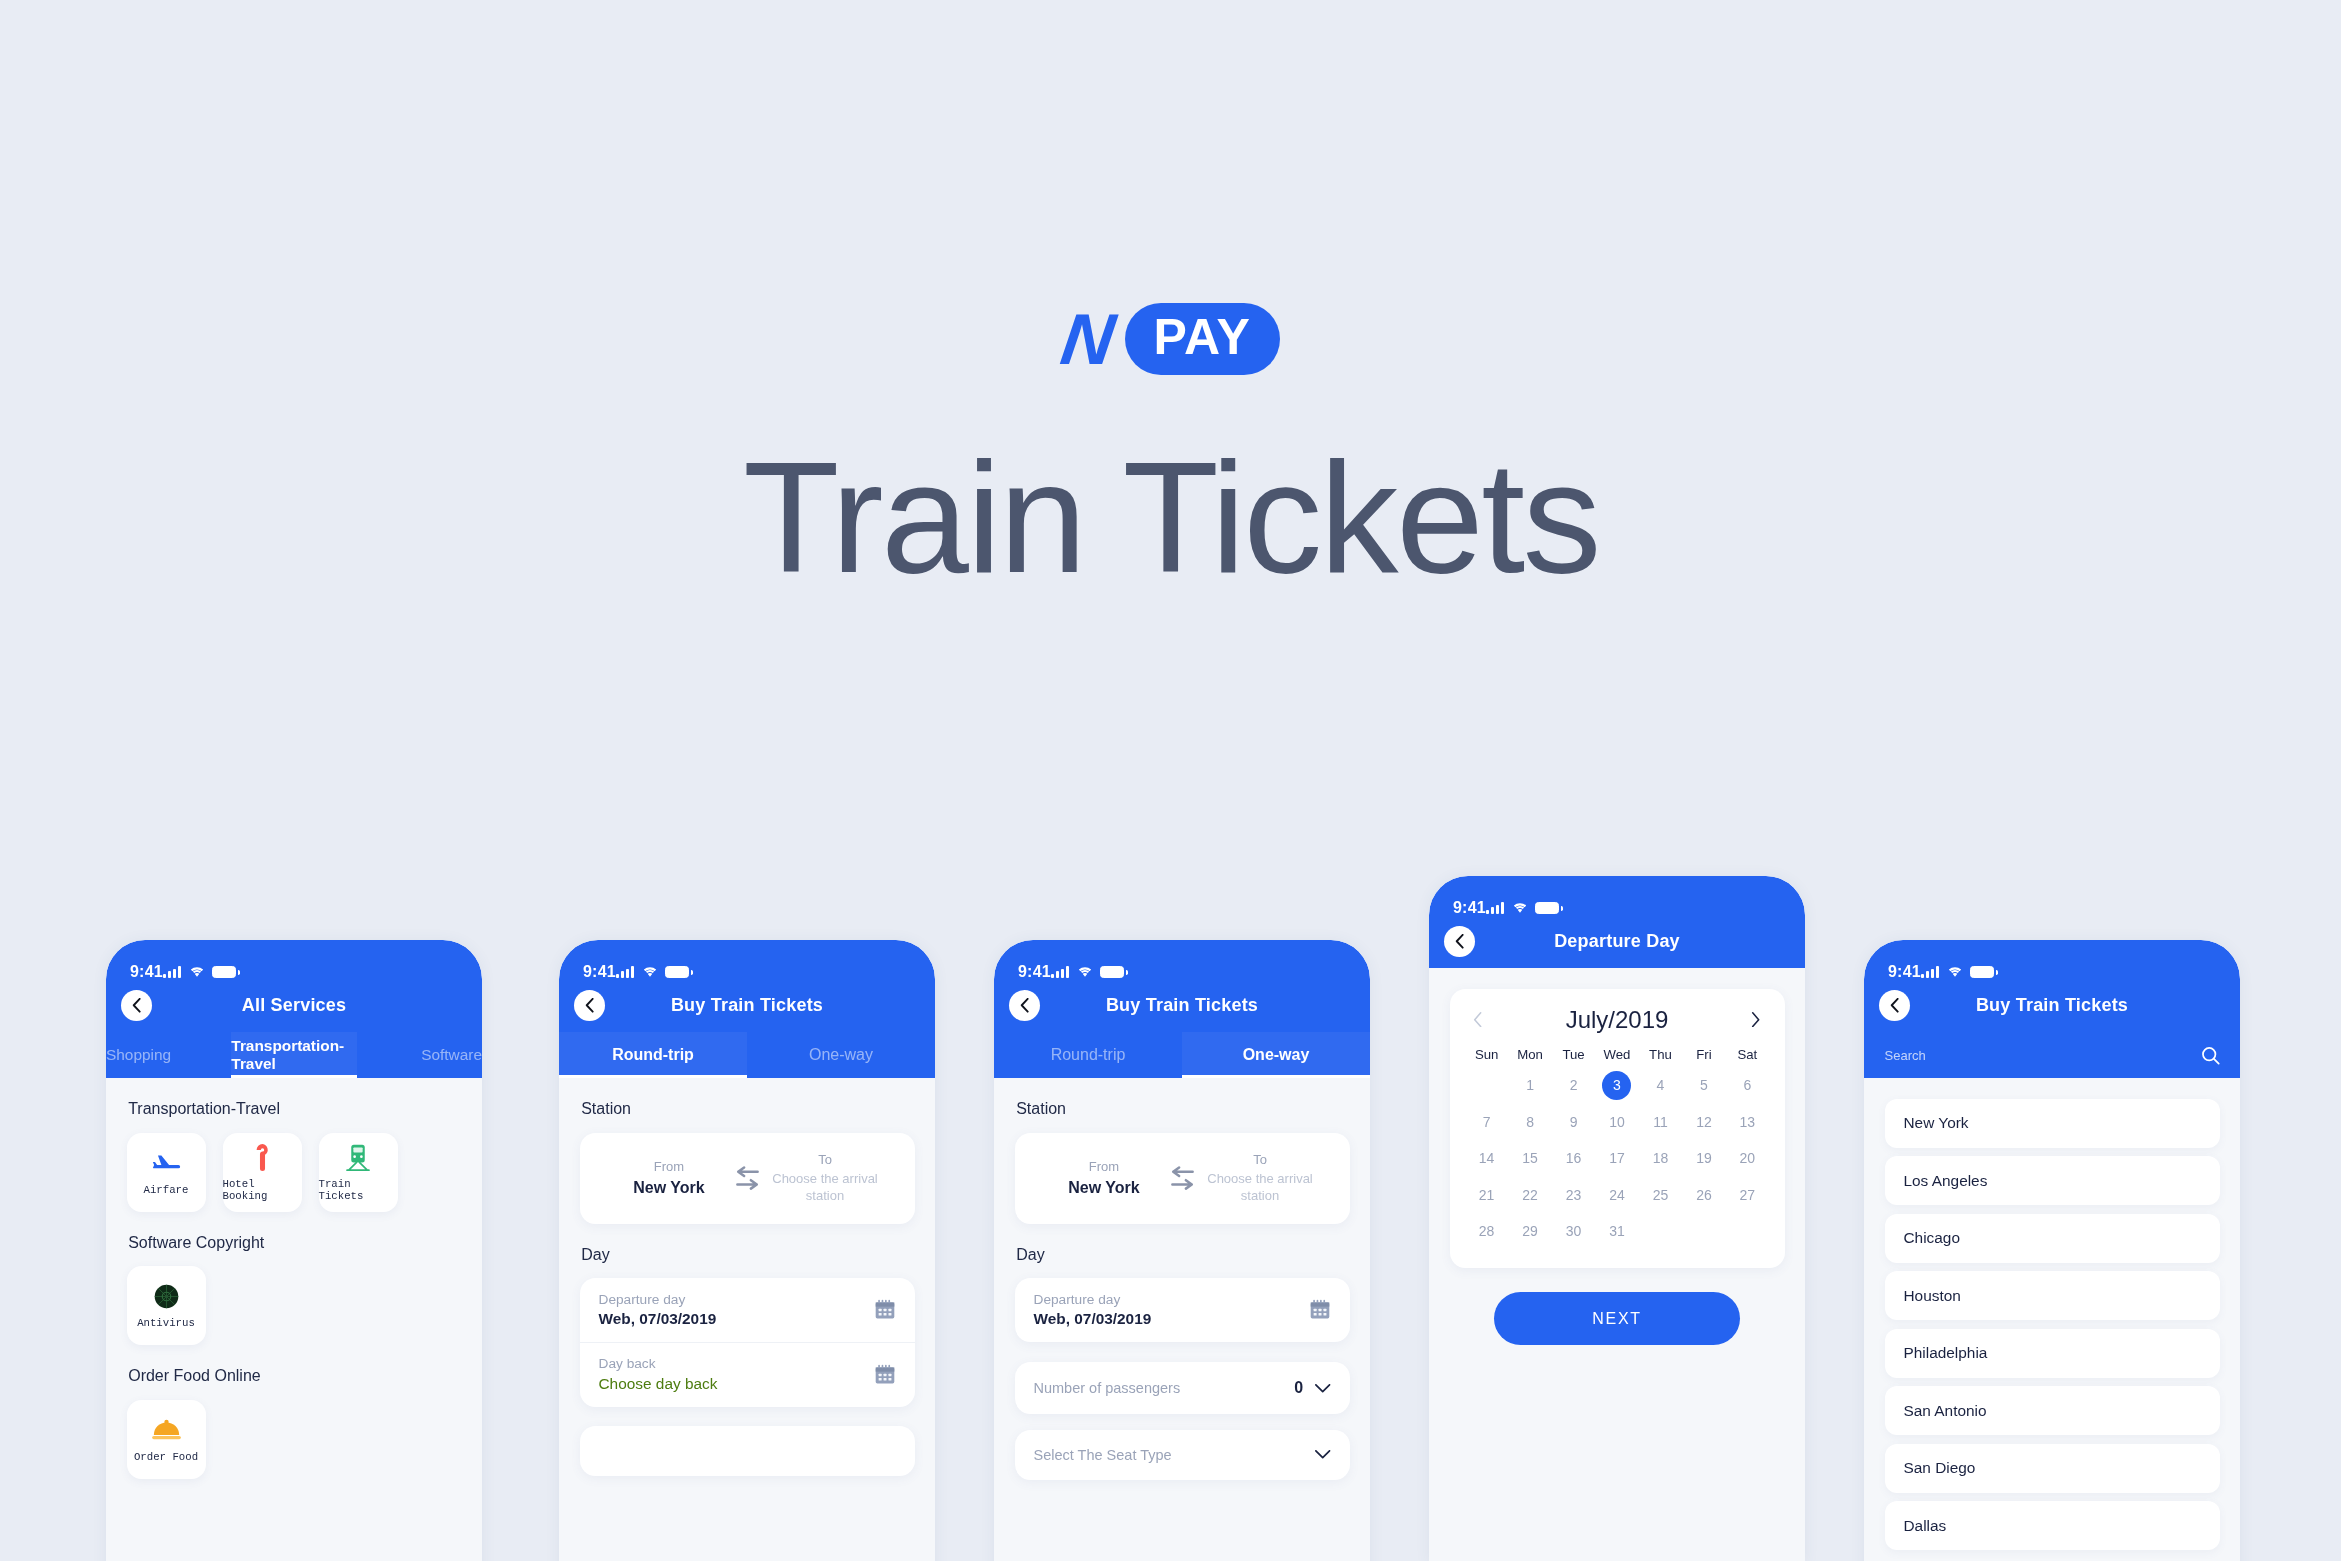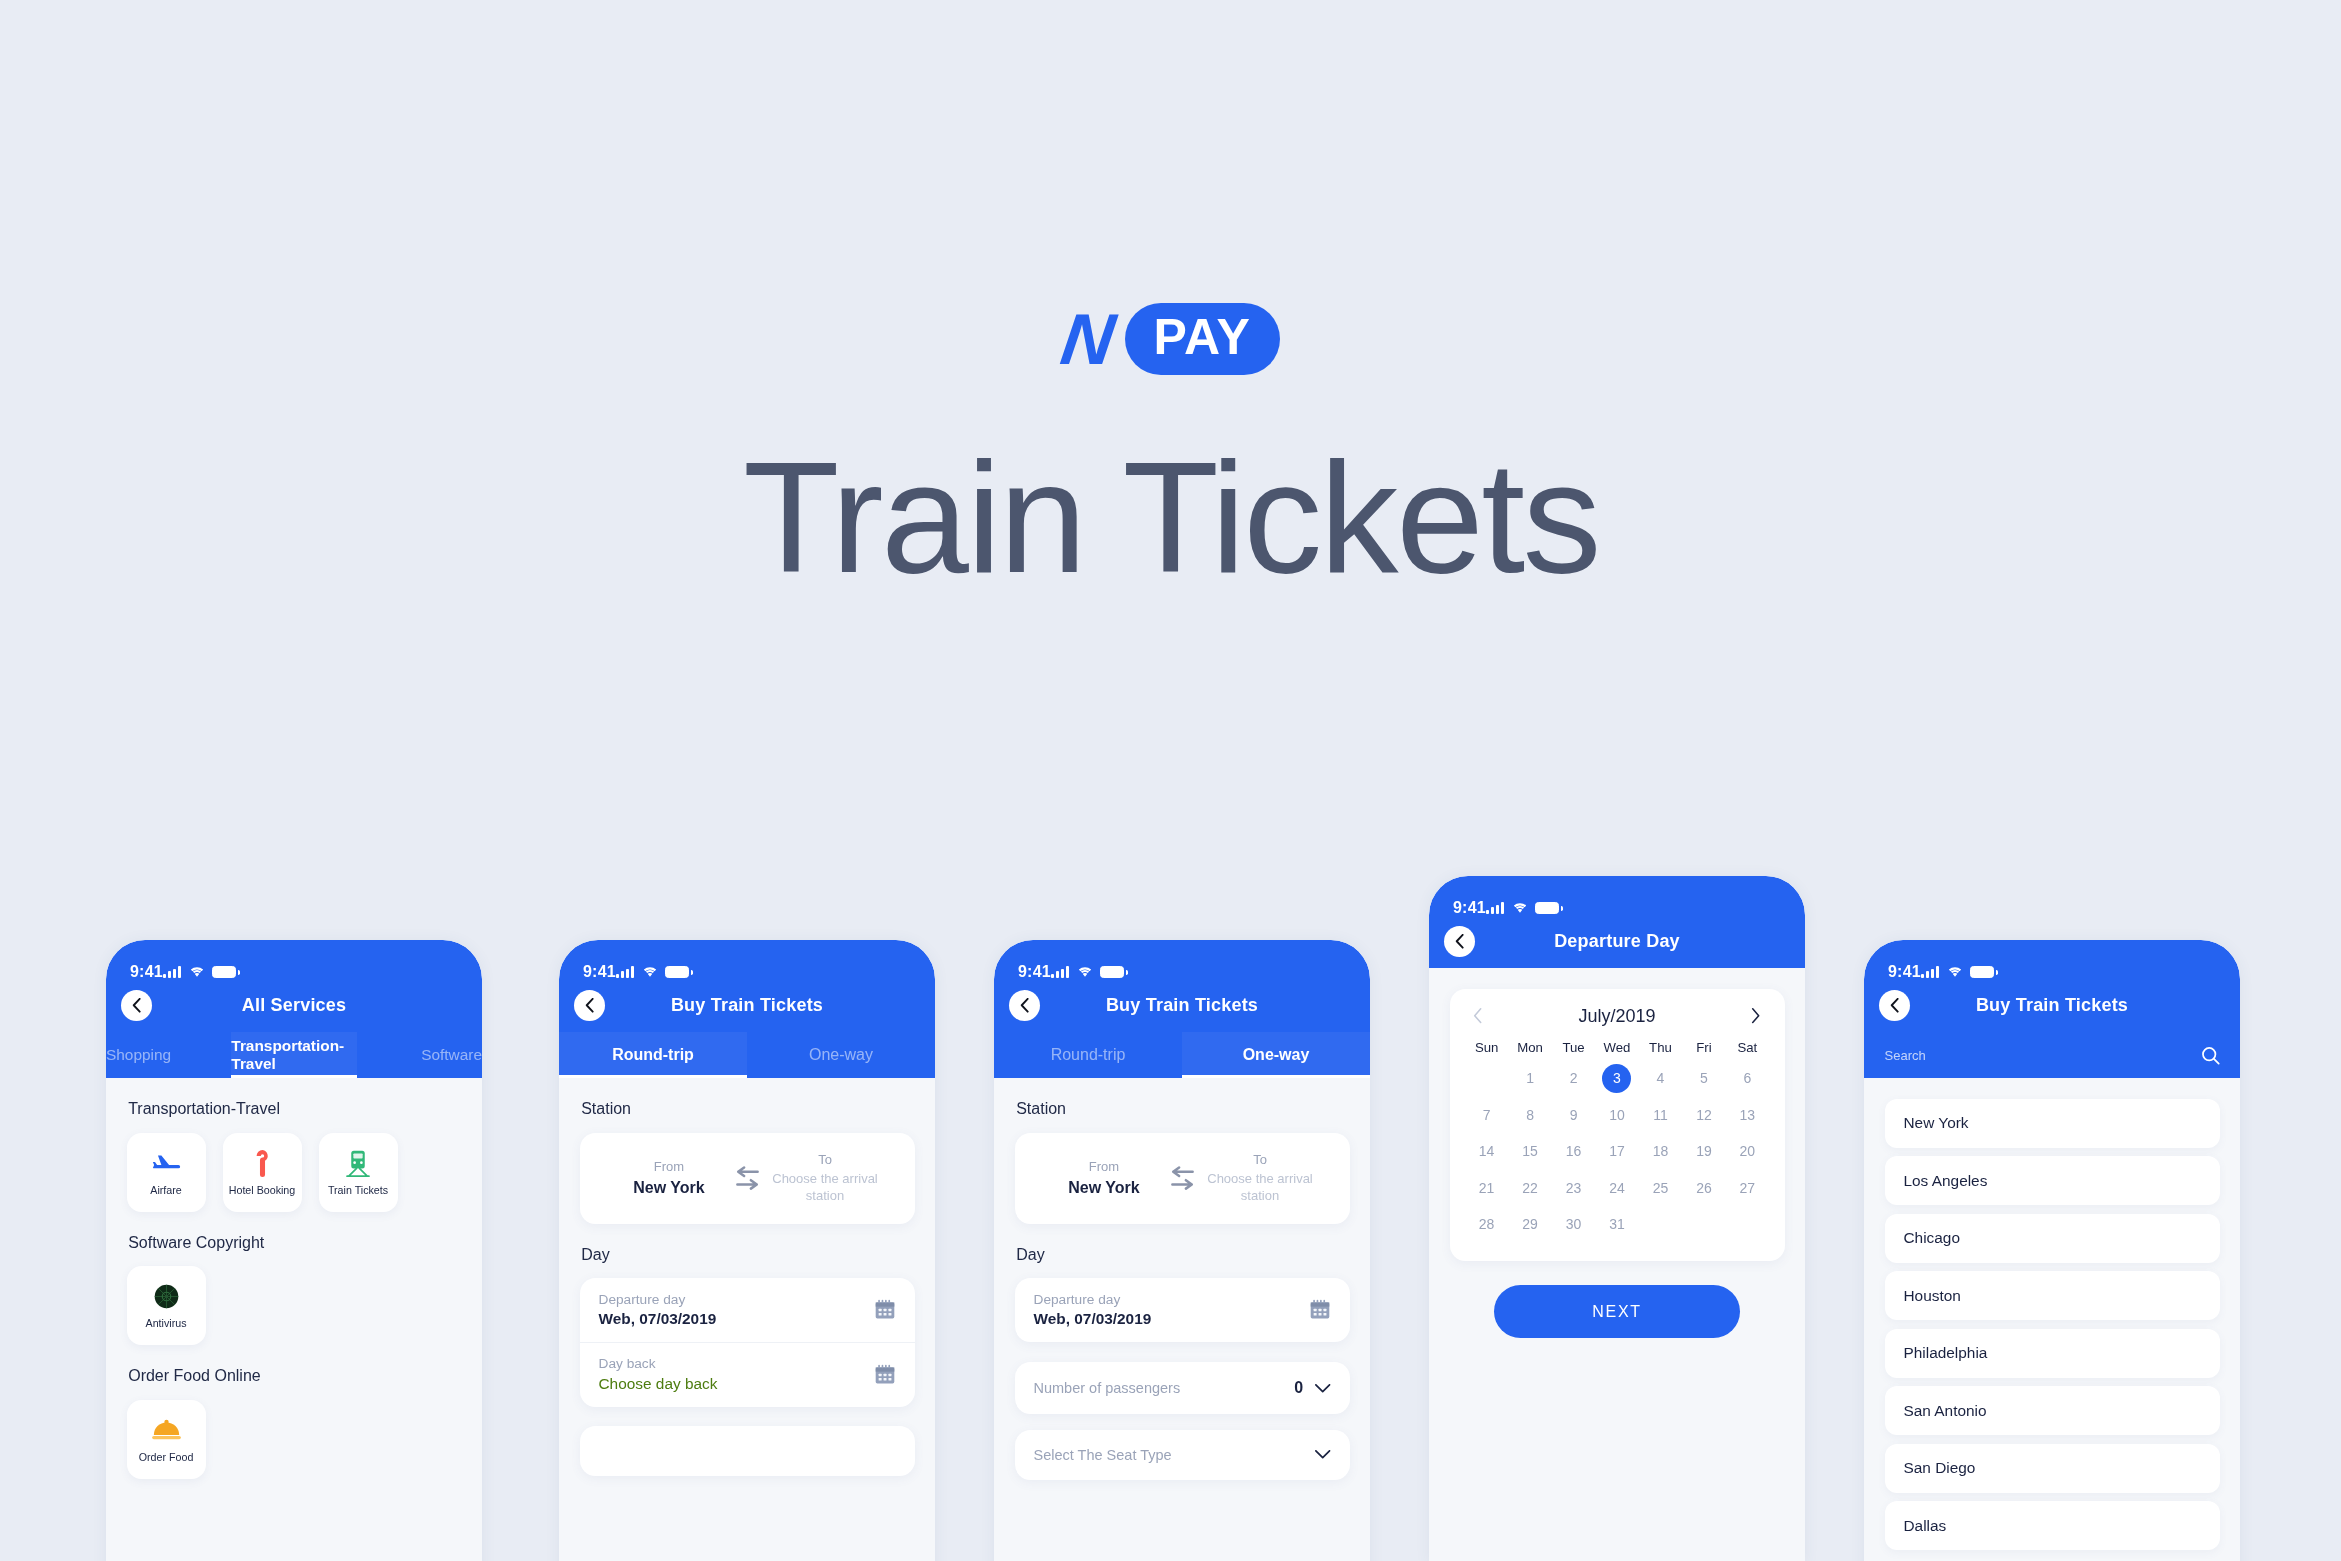--- a/index.html
+++ b/index.html
@@ -116,20 +116,21 @@
     font-size: 16px; color: #212a47; font-weight: 500;
     margin: 22px 0 14.5px 1.7px;
   }
 
   .tilerow { display: flex; gap: 17px; }
   .tile {
     width: 79px; height: 79px; background: #fff; border-radius: 14.5px;
     display: flex; flex-direction: column; align-items: center;
     justify-content: center; gap: 6px;
     box-shadow: 0 2.6px 8.5px rgba(80,100,150,.07);
+    font-family: Liberation Mono, monospace;
   }
   .tile-lbl { font-size: 10.7px; color: #212a47; }
   .tile-ico { height: 29px; display:flex; align-items:center; justify-content:center; }
 
   .card {
     background: #fff; border-radius: 15.4px;
     box-shadow: 0 2.6px 10.3px rgba(80,100,150,.07);
   }
 
   .station-card { display: flex; align-items: center; padding: 19px 32px; height: 91px; }
@@ -155,21 +156,21 @@
   .sel-lbl { font-size: 14.5px; color: #9aa3b8; }
   .sel-right { display: flex; align-items: center; gap: 12px; }
   .sel-val { font-size: 16px; font-weight: bold; color: #1a2240; }
 
   
   .calcard { margin: 20.5px 20.5px 0 20.5px; padding: 17px 15.4px 20.5px 15.4px; }
   .calhdr {
     display: flex; align-items: center; justify-content: space-between;
     padding: 0 8.5px 13.7px 8.5px;
   }
-  .calmonth { font-size: 18px; color: #1a2240; }
+  .calmonth { font-size: 24px; color: #1a2240; }
   .calgrid { display: grid; grid-template-columns: repeat(7, 1fr); row-gap: 3.4px; }
   .dow {
     text-align: center; font-size: 13.2px; color: #1a2240;
     padding-bottom: 6.8px; font-weight: 500;
   }
   .dcell {
     height: 33px; display: flex; align-items: center; justify-content: center;
     font-size: 14px; color: #9aa3b8;
   }
   .dcell.sel {

